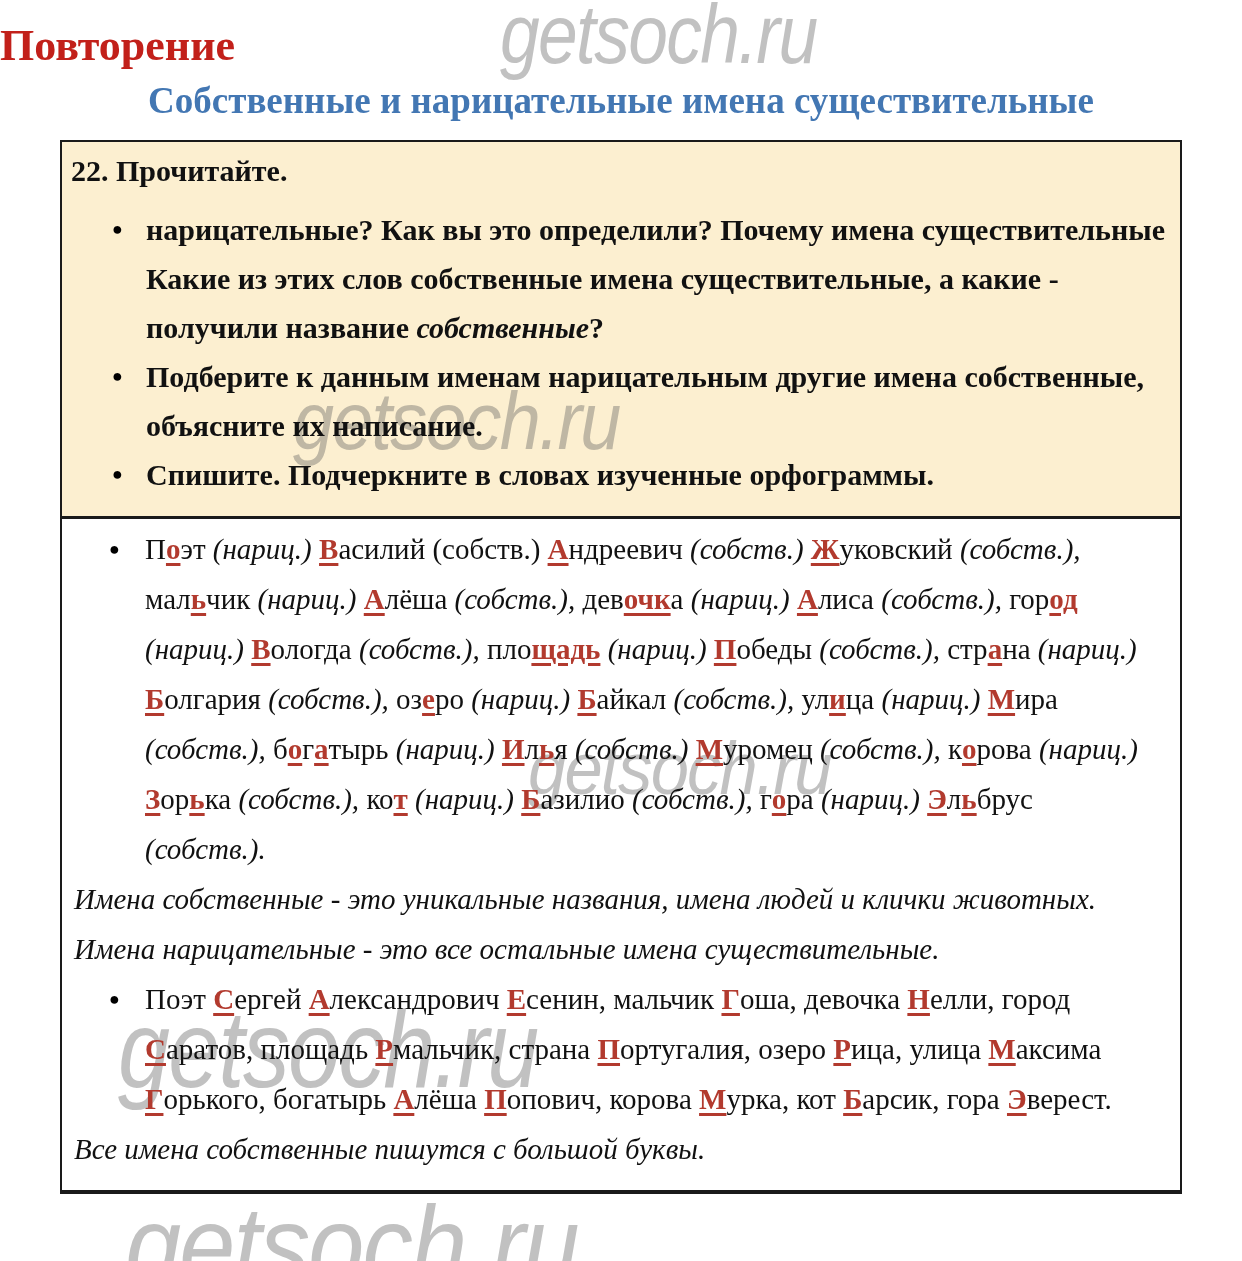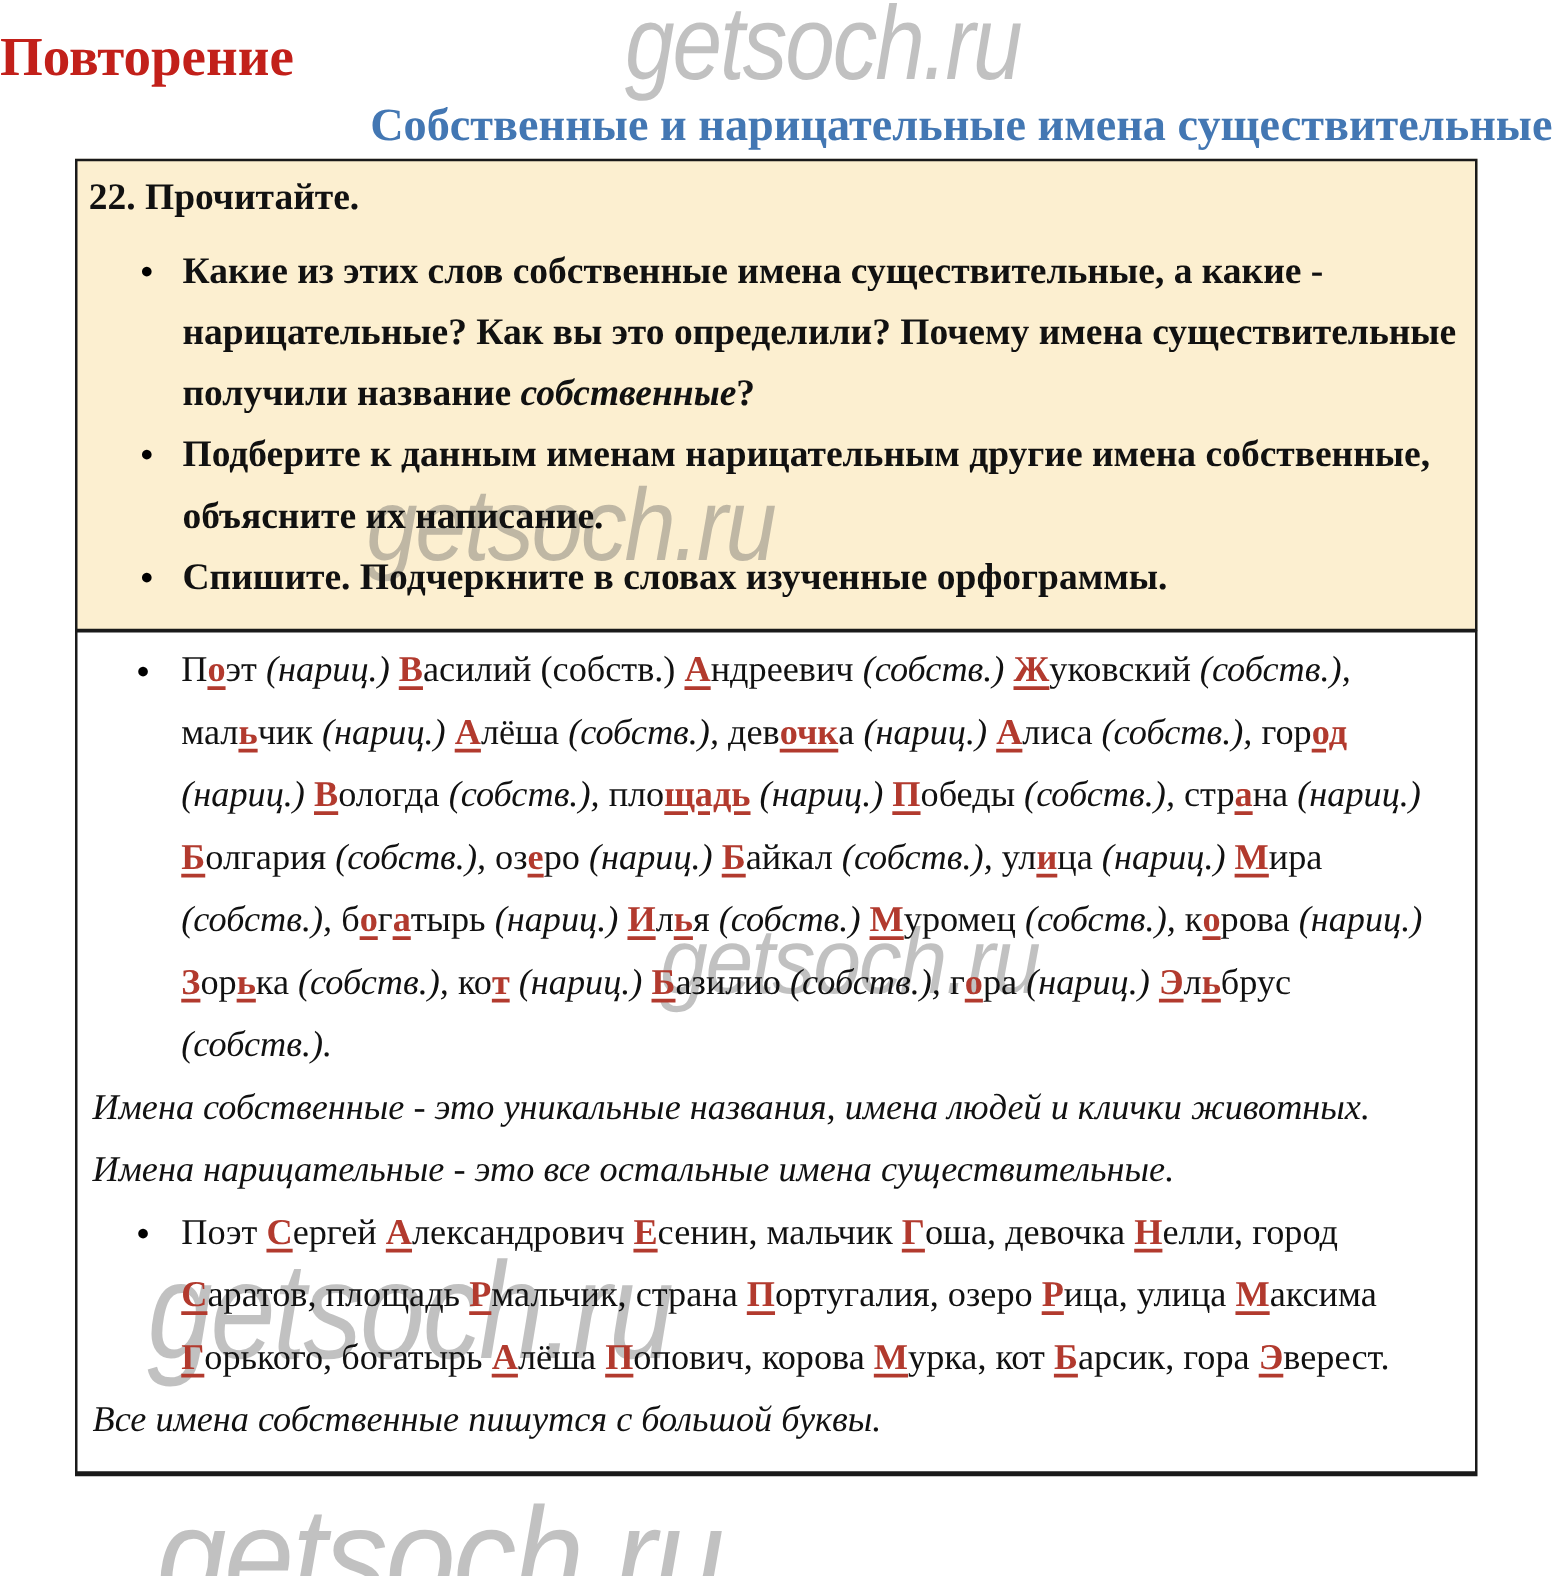--- a/index.html
+++ b/index.html
@@ -27,21 +27,21 @@
     transform-origin:left top;
   }
   
   .header{position:relative;z-index:2;}
   .page-title{
     margin:20px 0 0;text-align:left;
     font-size:44px;line-height:51px;font-weight:700;
     color:var(--title-red);
   }
   .page-subtitle{
-    margin:8px 0 5px;text-align:right;
+    margin:8px 0 18px;text-align:center;
     font-size:37px;line-height:43px;font-weight:700;
     color:var(--subtitle-blue);
   }
   
   .box{margin:0 60px;border:2px solid var(--border-dark);position:relative;}
   .box-task{background:var(--box-bg);height:378px;}
   .box-answer{background:#ffffff;height:677px;border-bottom-width:4px;margin-top:-1px;}
   .box-inner{position:relative;z-index:2;overflow:hidden;height:100%;}
   .box-task .box-inner{padding-top:4px;}
   .box-answer .box-inner{padding-top:5px;}
@@ -84,22 +84,22 @@
   <h1 class="page-title">Повторение</h1>
   <h2 class="page-subtitle">Собственные и нарицательные имена существительные</h2>
 </header>
 
 <section class="box box-task">
   <div class="box-inner">
     <div class="line task-heading">22. Прочитайте.</div>
     <div>
         <div class="bullet-item">
           <span class="bullet">●</span>
+          <div class="line rich"><span class="s-b">нарицательные? Как вы это определили? Почему имена существительные</span></div>
           <div class="line rich"><span class="s-b">Какие из этих слов собственные имена существительные, а какие -</span></div>
-          <div class="line rich"><span class="s-b">нарицательные? Как вы это определили? Почему имена существительные</span></div>
           <div class="line rich"><span class="s-b">получили название </span><span class="s-bi">собственные</span><span class="s-b">?</span></div>
         </div>
         <div class="bullet-item">
           <span class="bullet">●</span>
           <div class="line rich"><span class="s-b">Подберите к данным именам нарицательным другие имена собственные,</span></div>
           <div class="line rich"><span class="s-b">объясните их написание.</span></div>
         </div>
         <div class="bullet-item">
           <span class="bullet">●</span>
           <div class="line rich"><span class="s-b">Спишите. Подчеркните в словах изученные орфограммы.</span></div>

